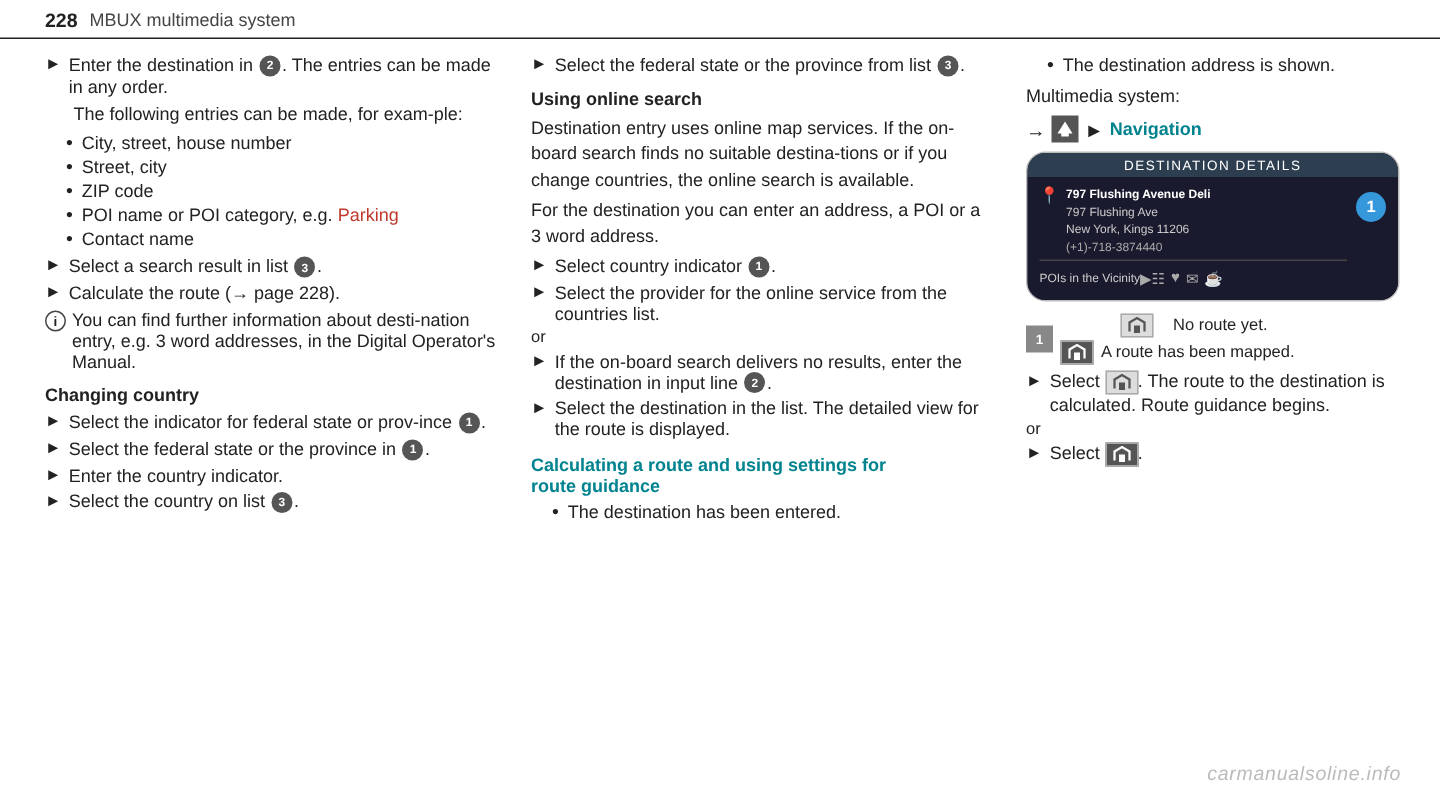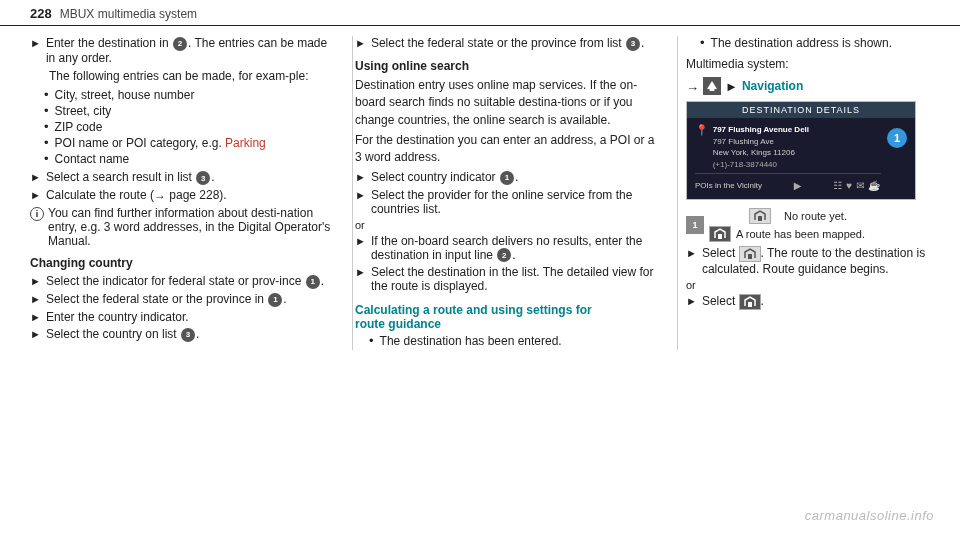--- a/index.html
+++ b/index.html
@@ -21,21 +21,21 @@
       color: #bbb;
       font-style: italic;
       letter-spacing: 0.5px;
       z-index: 100;
     }
 
     .page-header {
       border-bottom: 1.5px solid #222;
       padding: 6px 30px 4px 30px;
       display: flex;
-      align-items: flex-end;
+      align-items: flex-start;
       gap: 8px;
     }
     .page-number {
       font-size: 13px;
       font-weight: bold;
     }
     .page-title {
       font-size: 12px;
       color: #444;
     }
@@ -169,23 +169,23 @@
     .nav-link {
       color: #00838f;
       font-weight: bold;
       font-size: 12px;
     }
 
     
     .ui-panel {
       border: 1px solid #bbb;
       background: #1a1a2e;
-      border-radius: 0;
+      border-radius: 13px;
       overflow: hidden;
-      width: 230px;
+      width: 249px;
       margin-bottom: 8px;
     }
     .ui-panel-header {
       background: #2c3e50;
       color: #fff;
       text-align: center;
       font-size: 9px;
       padding: 3px 0;
       letter-spacing: 1px;
       text-transform: uppercase;
@@ -221,21 +221,21 @@
       color: #aaa;
       margin-top: 2px;
     }
     .ui-divider {
       border-top: 0.5px solid #444;
       margin: 4px 0;
     }
     .ui-pois-row {
       display: flex;
       align-items: center;
-      justify-content: space-between;
+      justify-content: flex-start;
       padding: 2px 0;
     }
     .ui-pois-label {
       font-size: 8px;
       color: #ccc;
     }
     .ui-pois-icons {
       display: flex;
       gap: 4px;
       align-items: center;

